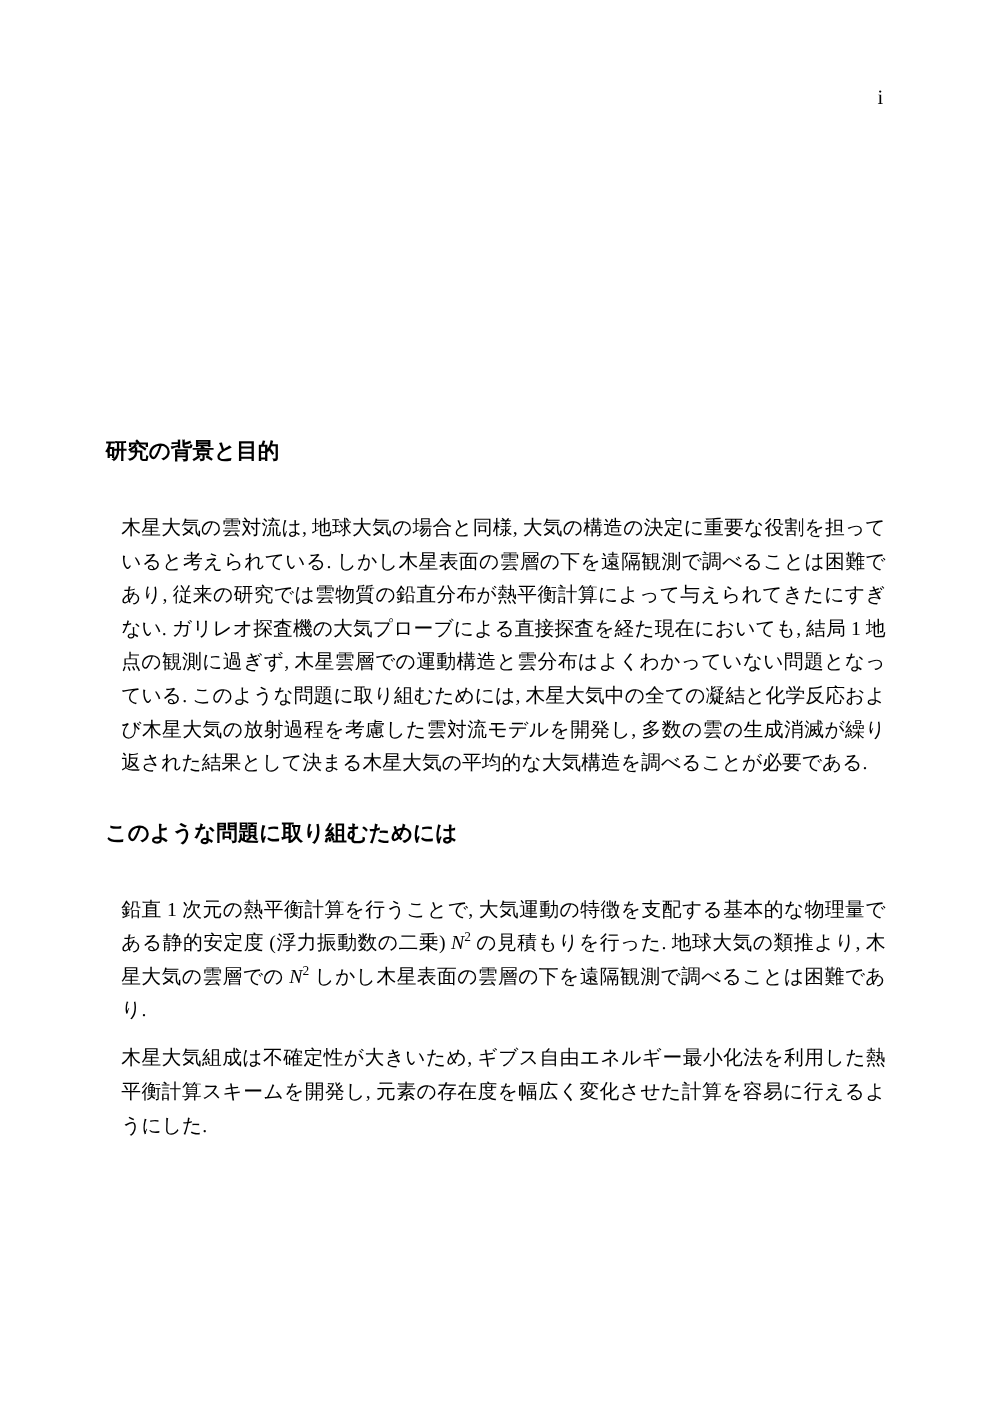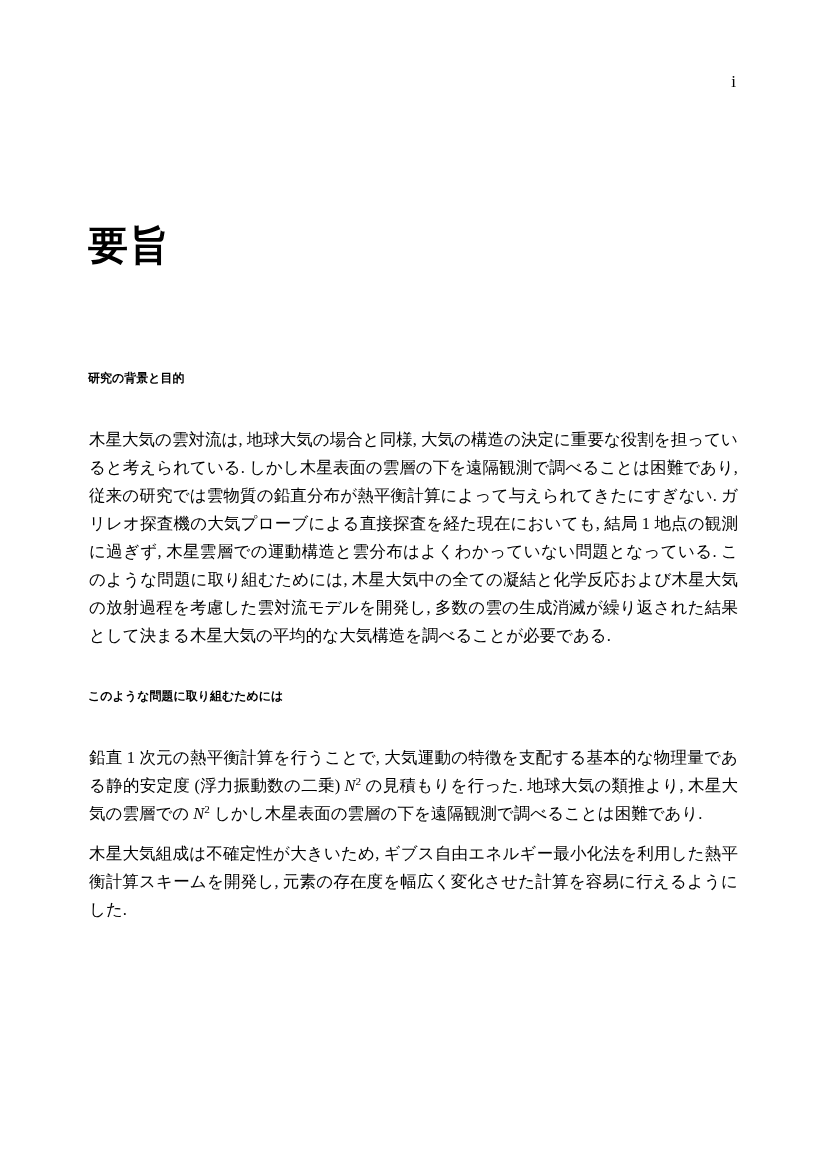--- a/index.html
+++ b/index.html
@@ -36,51 +36,50 @@
     letter-spacing: 1px;
   }
   .content {
     position: absolute;
     top: 366px;
     left: 88px;
     width: 650px;
   }
   .sec-heading {
     margin: 0 0 36px 0;
-    font-family: Liberation Sans, sans-serif;
-    font-size: 12px;
+    font-family: Liberation Mono, monospace;
+    font-size: 18px;
     line-height: 24px;
     font-weight: 700;
   }
   .sec-heading:not(:first-child) {
     margin-top: 34px;
   }
   .body-par {
-    margin: 0 0 12px 1px;
+    margin: 0 0 12px 13px;
     font-size: 16.5px;
     line-height: 28px;
     text-align: justify;
     font-family: "Liberation Serif", "DejaVu Serif", serif;
   }
   .body-par .math {
     font-style: italic;
     font-family: "Liberation Serif", "DejaVu Serif", serif;
   }
   .body-par sup {
     font-size: 68%;
     line-height: 0;
     vertical-align: super;
   }
 </style>
 </head>
 <body>
 
 <div class="page">
   <div class="page-number">i</div>
-  <h1 class="doc-title">要旨</h1>
   <div class="content" id="sections">
       <h2 class="sec-heading">研究の背景と目的</h2>
       <p class="body-par"><span>木星大気の雲対流は, 地球大気の場合と同様, 大気の構造の決定に重要な役割を担っていると考えられている. しかし木星表面の雲層の下を遠隔観測で調べることは困難であり, 従来の研究では雲物質の鉛直分布が熱平衡計算によって与えられてきたにすぎない. ガリレオ探査機の大気プローブによる直接探査を経た現在においても, 結局 1 地点の観測に過ぎず, 木星雲層での運動構造と雲分布はよくわかっていない問題となっている. このような問題に取り組むためには, 木星大気中の全ての凝結と化学反応および木星大気の放射過程を考慮した雲対流モデルを開発し, 多数の雲の生成消滅が繰り返された結果として決まる木星大気の平均的な大気構造を調べることが必要である.</span></p>
       <h2 class="sec-heading">このような問題に取り組むためには</h2>
       <p class="body-par"><span>鉛直 1 次元の熱平衡計算を行うことで, 大気運動の特徴を支配する基本的な物理量である静的安定度 (浮力振動数の二乗) </span><span class="math">N</span><sup>2</sup><span> の見積もりを行った. 地球大気の類推より, 木星大気の雲層での </span><span class="math">N</span><sup>2</sup><span> しかし木星表面の雲層の下を遠隔観測で調べることは困難であり.</span></p>
       <p class="body-par"><span>木星大気組成は不確定性が大きいため, ギブス自由エネルギー最小化法を利用した熱平衡計算スキームを開発し, 元素の存在度を幅広く変化させた計算を容易に行えるようにした.</span></p>
     </div>
 </div>
 
 </body></html>

